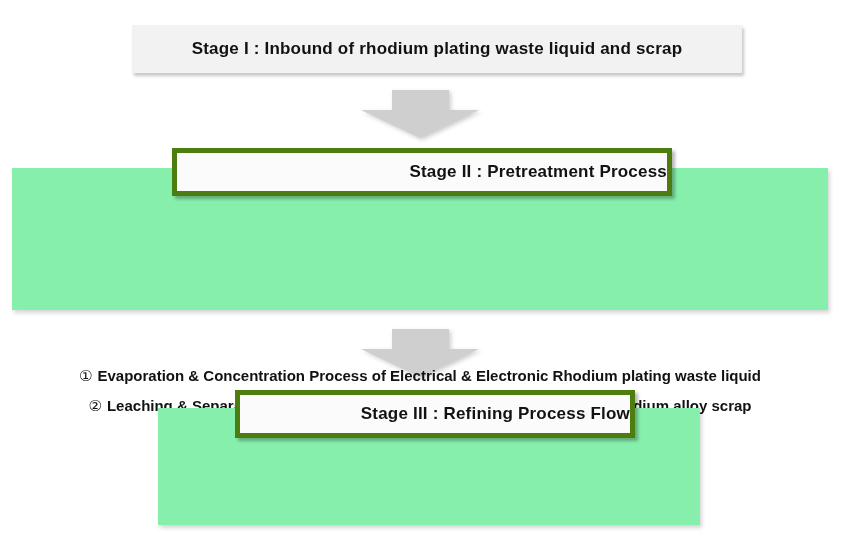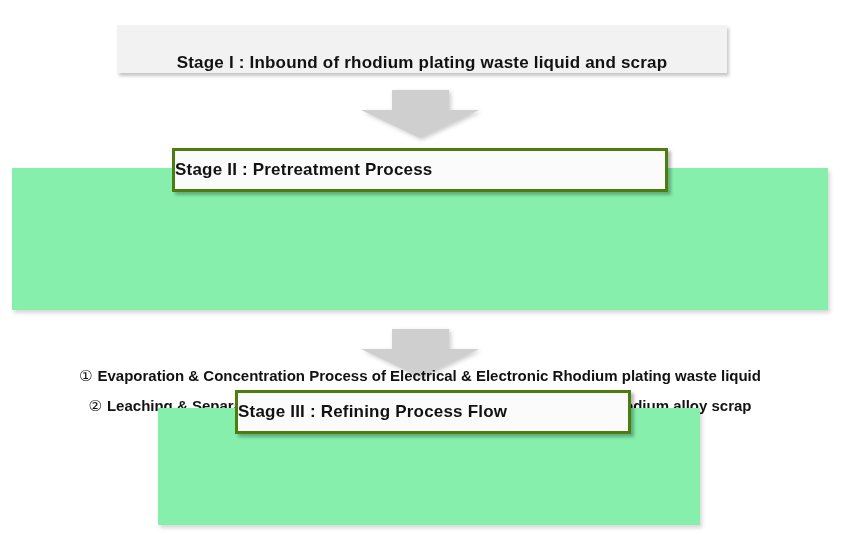--- a/index.html
+++ b/index.html
@@ -13,25 +13,25 @@
     width: 841px;
     height: 535px;
     background: #ffffff;
     overflow: hidden;
     color: #121212;
   }
 
   
   .stage1-box {
     position: absolute;
-    left: 117px; top: 25px;
+    left: 132px; top: 25px;
     width: 610px; height: 48px;
     background: #f2f2f2;
     box-shadow: 2px 3px 3px rgba(0,0,0,0.22);
-    display: flex; align-items: flex-end; justify-content: center;
+    display: flex; align-items: center; justify-content: center;
   }
   .stage-title {
     font-size: 17px;
     font-weight: bold;
     letter-spacing: 0.2px;
     white-space: nowrap;
   }
 
   
   .block-arrow {
@@ -52,23 +52,23 @@
     border-left: 59px solid transparent;
     border-right: 59px solid transparent;
     border-top: 28px solid #cfcfcf;
   }
 
   
   .stage-header {
     position: absolute;
     height: 38px;
     background: #fbfbfb;
-    border: 3px solid #4d7c0f;
+    border: 5px solid #4d7c0f;
     box-shadow: 3px 3px 3px rgba(0,0,0,0.28);
-    display: flex; align-items: center; justify-content: flex-start;
+    display: flex; align-items: center; justify-content: flex-end;
     z-index: 2;
   }
   .stage2-header { left: 172px; top: 148px; width: 490px; }
   .stage3-header { left: 235px; top: 390px; width: 390px; }
 
   
   .stage-panel {
     position: absolute;
     background: #86efac;
     box-shadow: 2px 3px 4px rgba(0,0,0,0.16);

